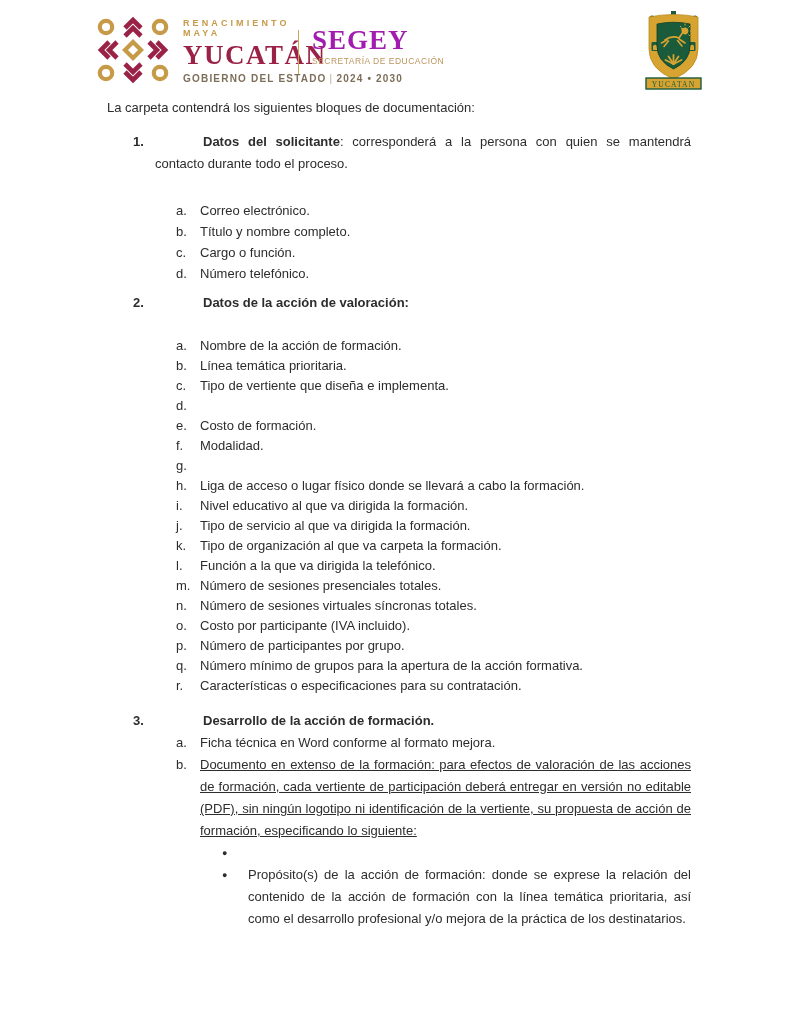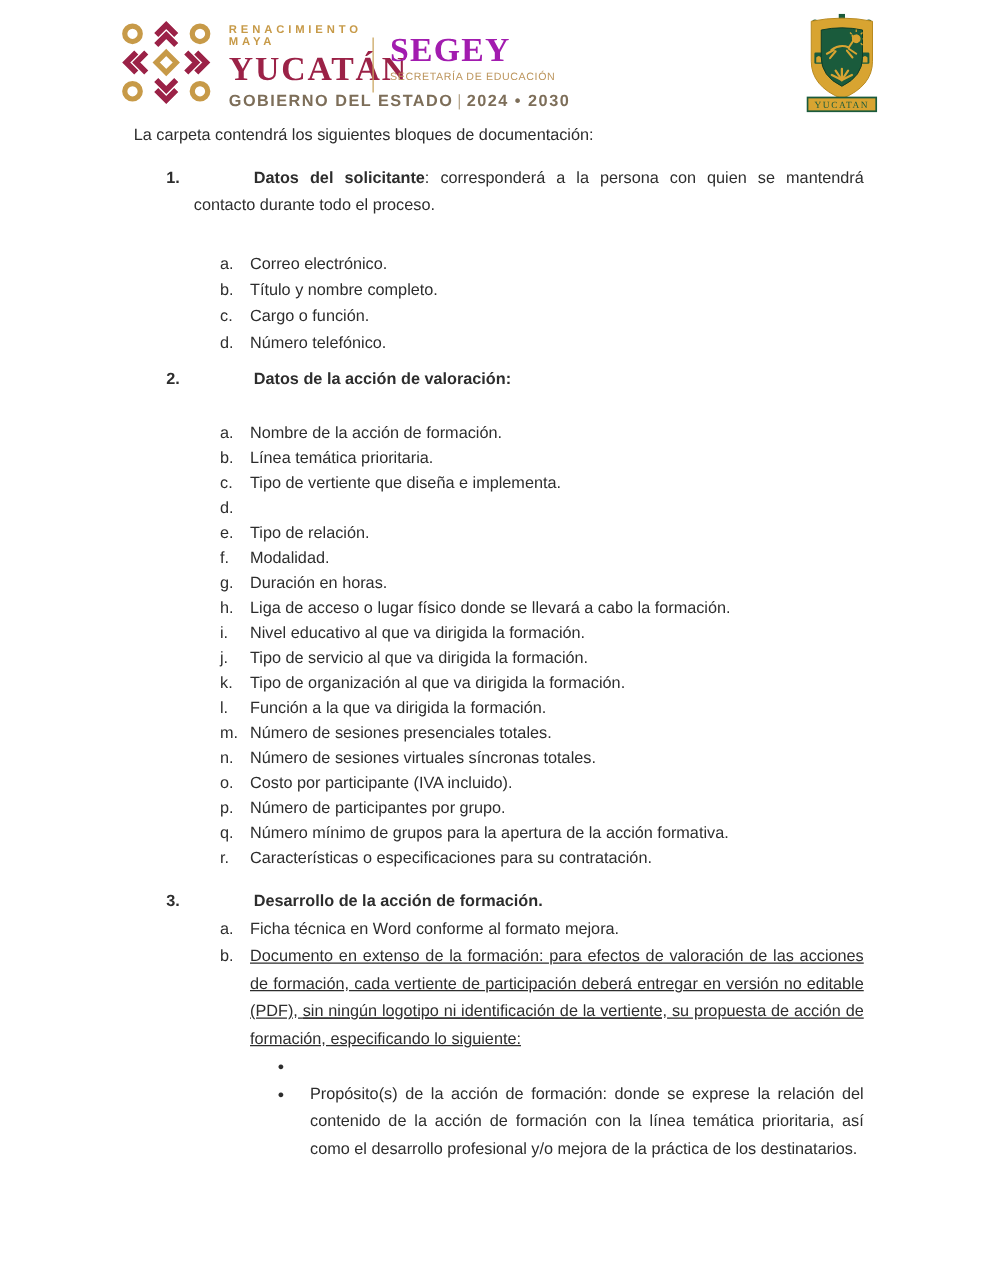--- a/index.html
+++ b/index.html
@@ -16,21 +16,21 @@
   .brand-tagline {
     font-size:9px; font-weight:bold; letter-spacing:3.1px; color:#C idAE;
   }
   .brand-tagline { color:#C79A48; }
   .brand-name {
     font-family:"Liberation Serif","DejaVu Serif",serif;
     font-size:27px; font-weight:bold; color:#9B2247; letter-spacing:1.5px;
     margin-top:3px; line-height:28px; white-space:nowrap;
   }
   .brand-gov {
-    margin-top:4px; font-size:13px; letter-spacing:1.2px; color:#7d6e59;
+    margin-top:4px; font-size:10px; letter-spacing:1.2px; color:#7d6e59;
     white-space:nowrap; font-weight:bold;
   }
   .brand-gov .sep { color:#b9a98f; margin:0 3px; font-weight:normal; }
   .header-divider {
     position:absolute; left:298px; top:30px; height:44px; width:0;
     border-left:1.5px solid #C9A45C;
   }
   .agency { position:absolute; left:312px; top:26px; }
   .agency-acronym {
     font-family:"Liberation Serif","DejaVu Serif",serif;
@@ -204,49 +204,48 @@
         </li>
       <li class="li">
           <span class="m">c.</span>
           <span class="t">Tipo de vertiente que diseña e implementa.</span>
         </li>
       <li class="li">
           <span class="m">d.</span>
         </li>
       <li class="li">
           <span class="m">e.</span>
-          <span class="t">Tipo de relación.</span>
+          <span class="t">Costo de formación.</span>
         </li>
       <li class="li">
           <span class="m">f.</span>
           <span class="t">Modalidad.</span>
         </li>
       <li class="li">
           <span class="m">g.</span>
-          <span class="t">Duración en horas.</span>
         </li>
       <li class="li">
           <span class="m">h.</span>
           <span class="t">Liga de acceso o lugar físico donde se llevará a cabo la formación.</span>
         </li>
       <li class="li">
           <span class="m">i.</span>
           <span class="t">Nivel educativo al que va dirigida la formación.</span>
         </li>
       <li class="li">
           <span class="m">j.</span>
           <span class="t">Tipo de servicio al que va dirigida la formación.</span>
         </li>
       <li class="li">
           <span class="m">k.</span>
-          <span class="t">Tipo de organización al que va dirigida la formación.</span>
+          <span class="t">Tipo de organización al que va carpeta la formación.</span>
         </li>
       <li class="li">
           <span class="m">l.</span>
-          <span class="t">Función a la que va dirigida la formación.</span>
+          <span class="t">Función a la que va dirigida la telefónico.</span>
         </li>
       <li class="li">
           <span class="m">m.</span>
           <span class="t">Número de sesiones presenciales totales.</span>
         </li>
       <li class="li">
           <span class="m">n.</span>
           <span class="t">Número de sesiones virtuales síncronas totales.</span>
         </li>
       <li class="li">

